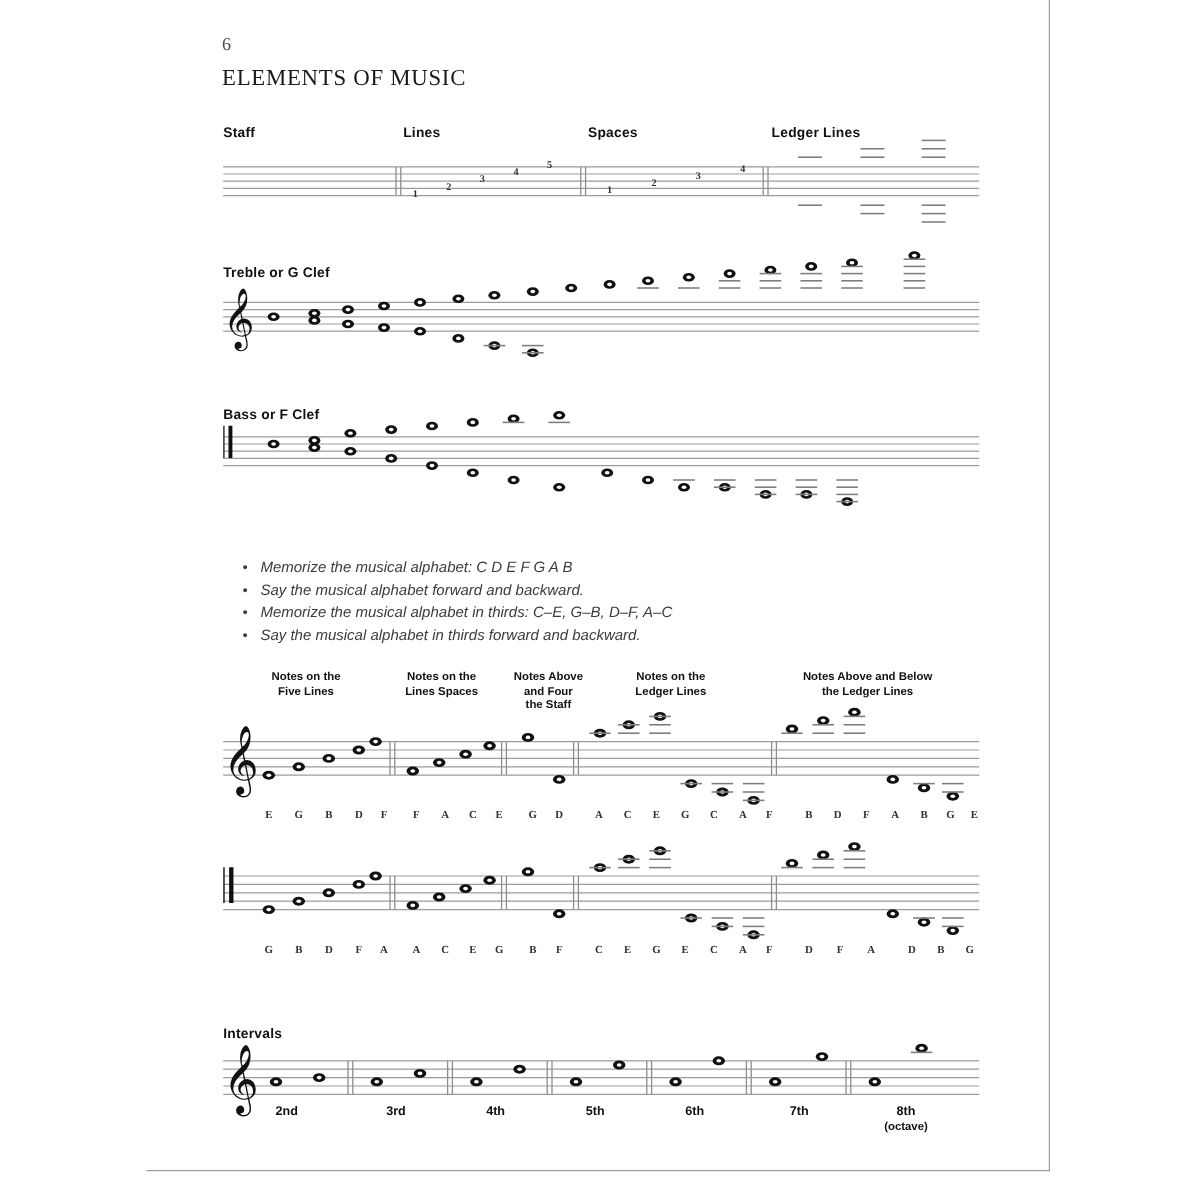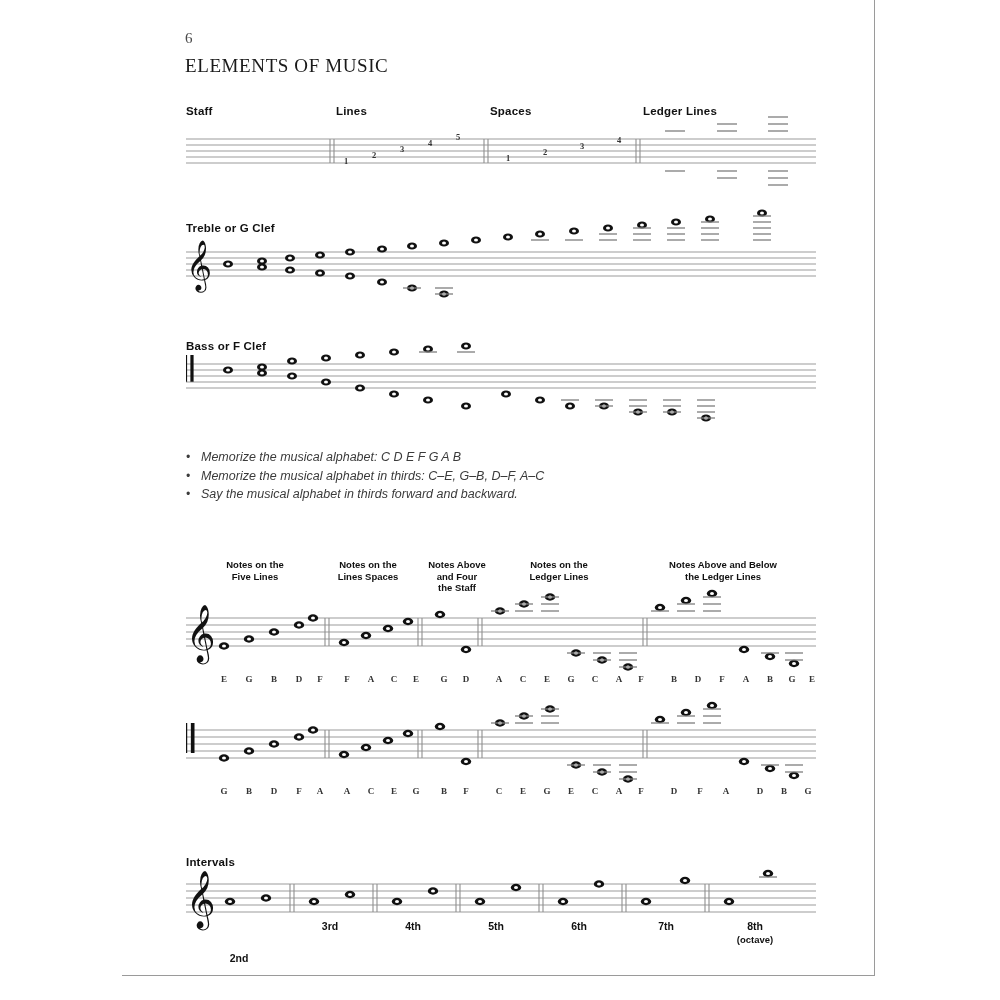--- a/index.html
+++ b/index.html
@@ -111,21 +111,21 @@
     padding-left: 15px;
   }
   .bullets li:before {
     content: "\2022";
     position: absolute;
     left: 0;
     top: 0;
     font-size: 12px;
     color: #3b3b3b;
   }
-  .bullets { padding: 0; margin: 0; }
+  .bullets { padding: 0; margin: 16px; }
 
   svg { position: absolute; left: 0; top: 0; overflow: visible; }
   .stafflines line { stroke: #9b9b9b; stroke-width: 1; }
   .barline { stroke: #8f8f8f; stroke-width: 1.1; }
   .ledger { stroke: #7d7d7d; stroke-width: 1.3; }
   .clef {
     font-family: "DejaVu Sans", sans-serif;
     fill: #111;
   }
 </style>
@@ -380,20 +380,21 @@
       <ellipse cx="706" cy="418" rx="2" ry="1.5" fill="#fff"></ellipse>
       <line class="ledger" x1="697" y1="400" x2="715" y2="400"></line>
       <line class="ledger" x1="697" y1="406" x2="715" y2="406"></line>
       <line class="ledger" x1="697" y1="412" x2="715" y2="412"></line>
       <line class="ledger" x1="697" y1="418" x2="715" y2="418"></line>
     </g>
   </svg>
 
   <ul class="bullets">
     <li>Memorize the musical alphabet: C D E F G A B</li>
+    <li>Say the musical alphabet forward and backward.</li>
     <li>Memorize the musical alphabet in thirds: C–E, G–B, D–F, A–C</li>
     <li>Say the musical alphabet in thirds forward and backward.</li>
   </ul>
 
   <div class="col-head" style="left:255px; top:559px; transform:translateX(-50%);">
     <div>Notes on the</div>
     <div>Five Lines</div>
   </div>
   <div class="col-head" style="left:368px; top:559px; transform:translateX(-50%);">
     <div>Notes on the</div>
@@ -761,21 +762,21 @@
 
       <ellipse cx="729" cy="901.5" rx="5.2" ry="3.7" fill="#111"></ellipse>
         <ellipse cx="729" cy="901.5" rx="2" ry="1.5" fill="#fff"></ellipse>
       <ellipse cx="768" cy="873.5" rx="5.2" ry="3.7" fill="#111"></ellipse>
         <ellipse cx="768" cy="873.5" rx="2" ry="1.5" fill="#fff"></ellipse>
       <line class="ledger" x1="759" y1="877" x2="777" y2="877"></line>
     </g>
   </svg>
 
   <div>
-    <div class="interval-label" style="left:239px; top:952px;">2nd</div>
+    <div class="interval-label" style="left:239px; top:920px;">2nd</div>
     <div class="interval-label" style="left:330px; top:920px;">3rd</div>
     <div class="interval-label" style="left:413px; top:920px;text-align:center;">4th</div>
     <div class="interval-label" style="left:496px; top:920px;">5th</div>
     <div class="interval-label" style="left:579px; top:920px;">6th</div>
     <div class="interval-label" style="left:666px; top:920px;">7th</div>
     <div class="interval-label" style="left:755px; top:920px;">8th</div>
     <div class="interval-label" style="left:755px; top:933px; font-size:9.5px;">(octave)</div>
   </div>
 
 </div>

